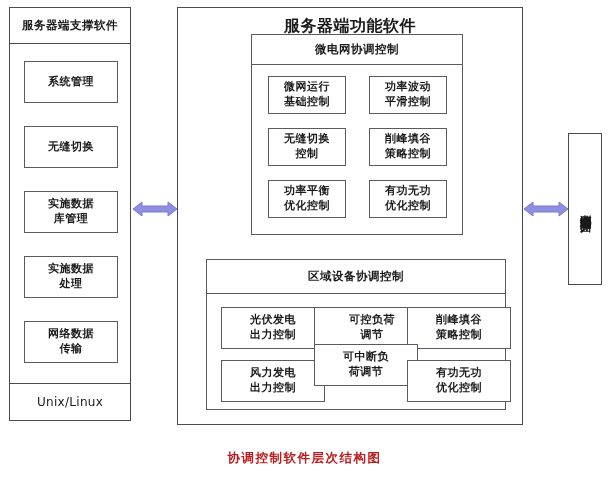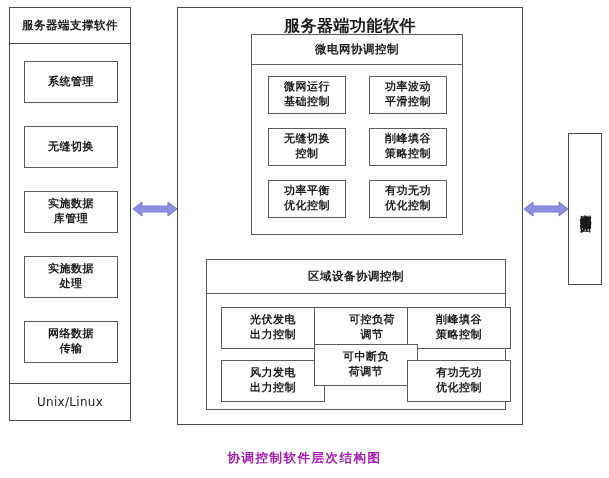--- a/index.html
+++ b/index.html
@@ -130,21 +130,21 @@
 
   
   #caption {
     position: absolute;
     left: 0; right: 0;
     top: 450px;
     text-align: center;
     font-size: 12.5px;
     font-weight: bold;
     letter-spacing: 1.5px;
-    color: #a21caf;
+    color: #b91c1c;
   }
 </style>
 </head>
 <body>
 
 <div class="canvas">
 
   <div class="panel" id="left-panel">
     <div class="panel-header" id="left-header">服务器端支撑软件</div>
 

